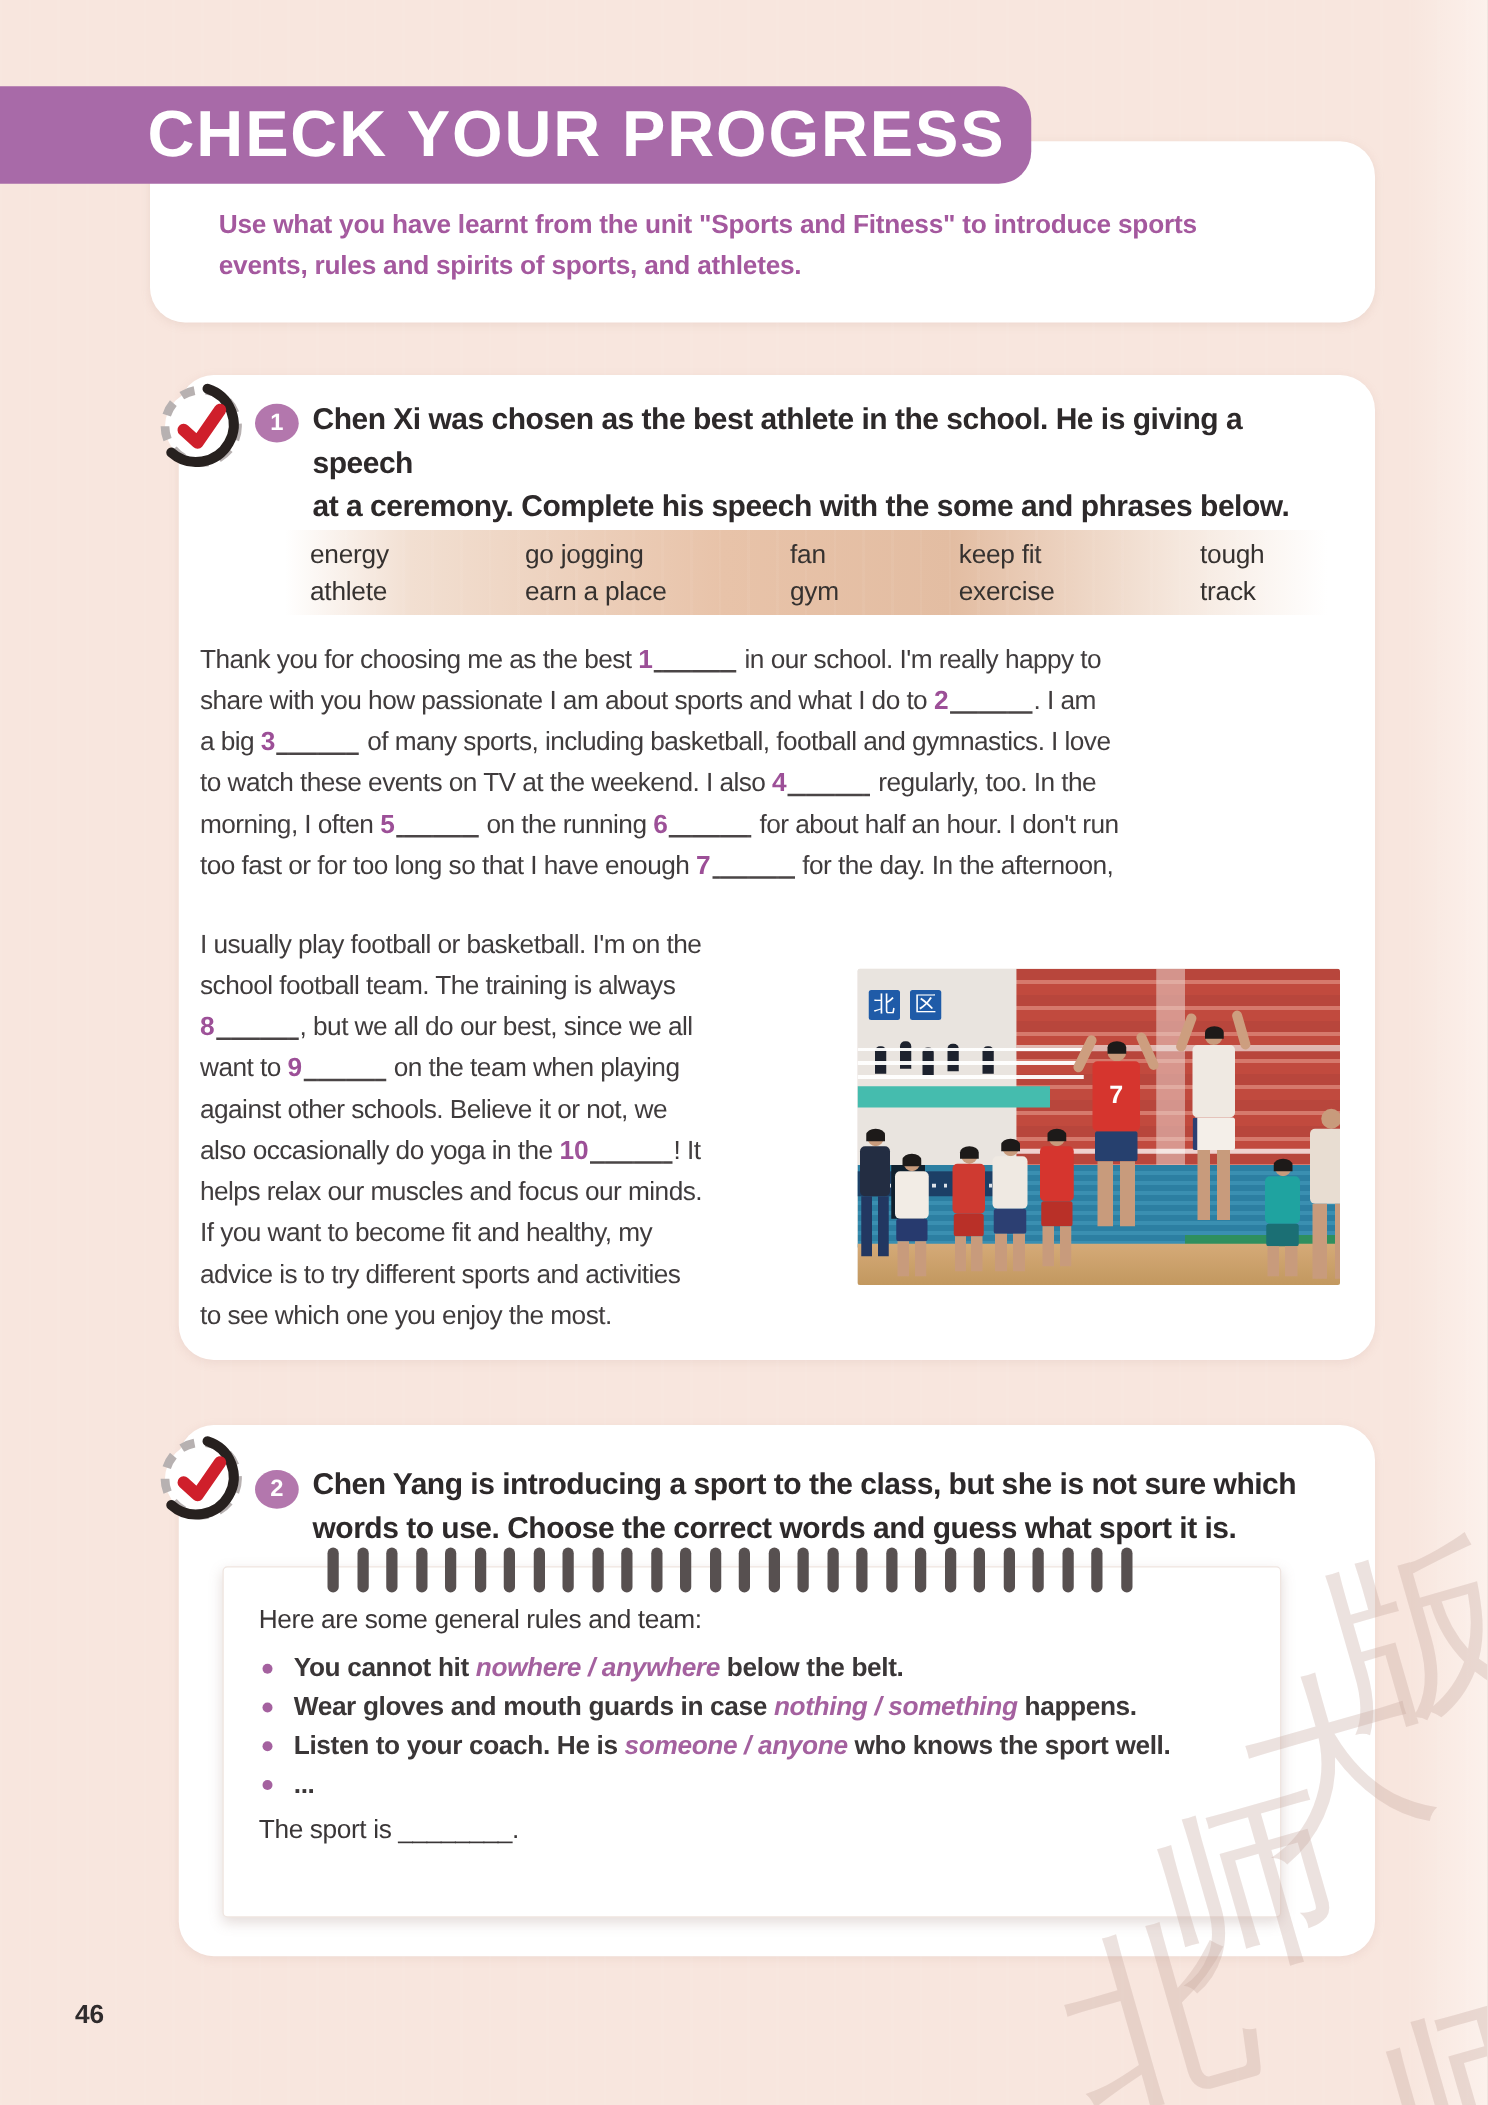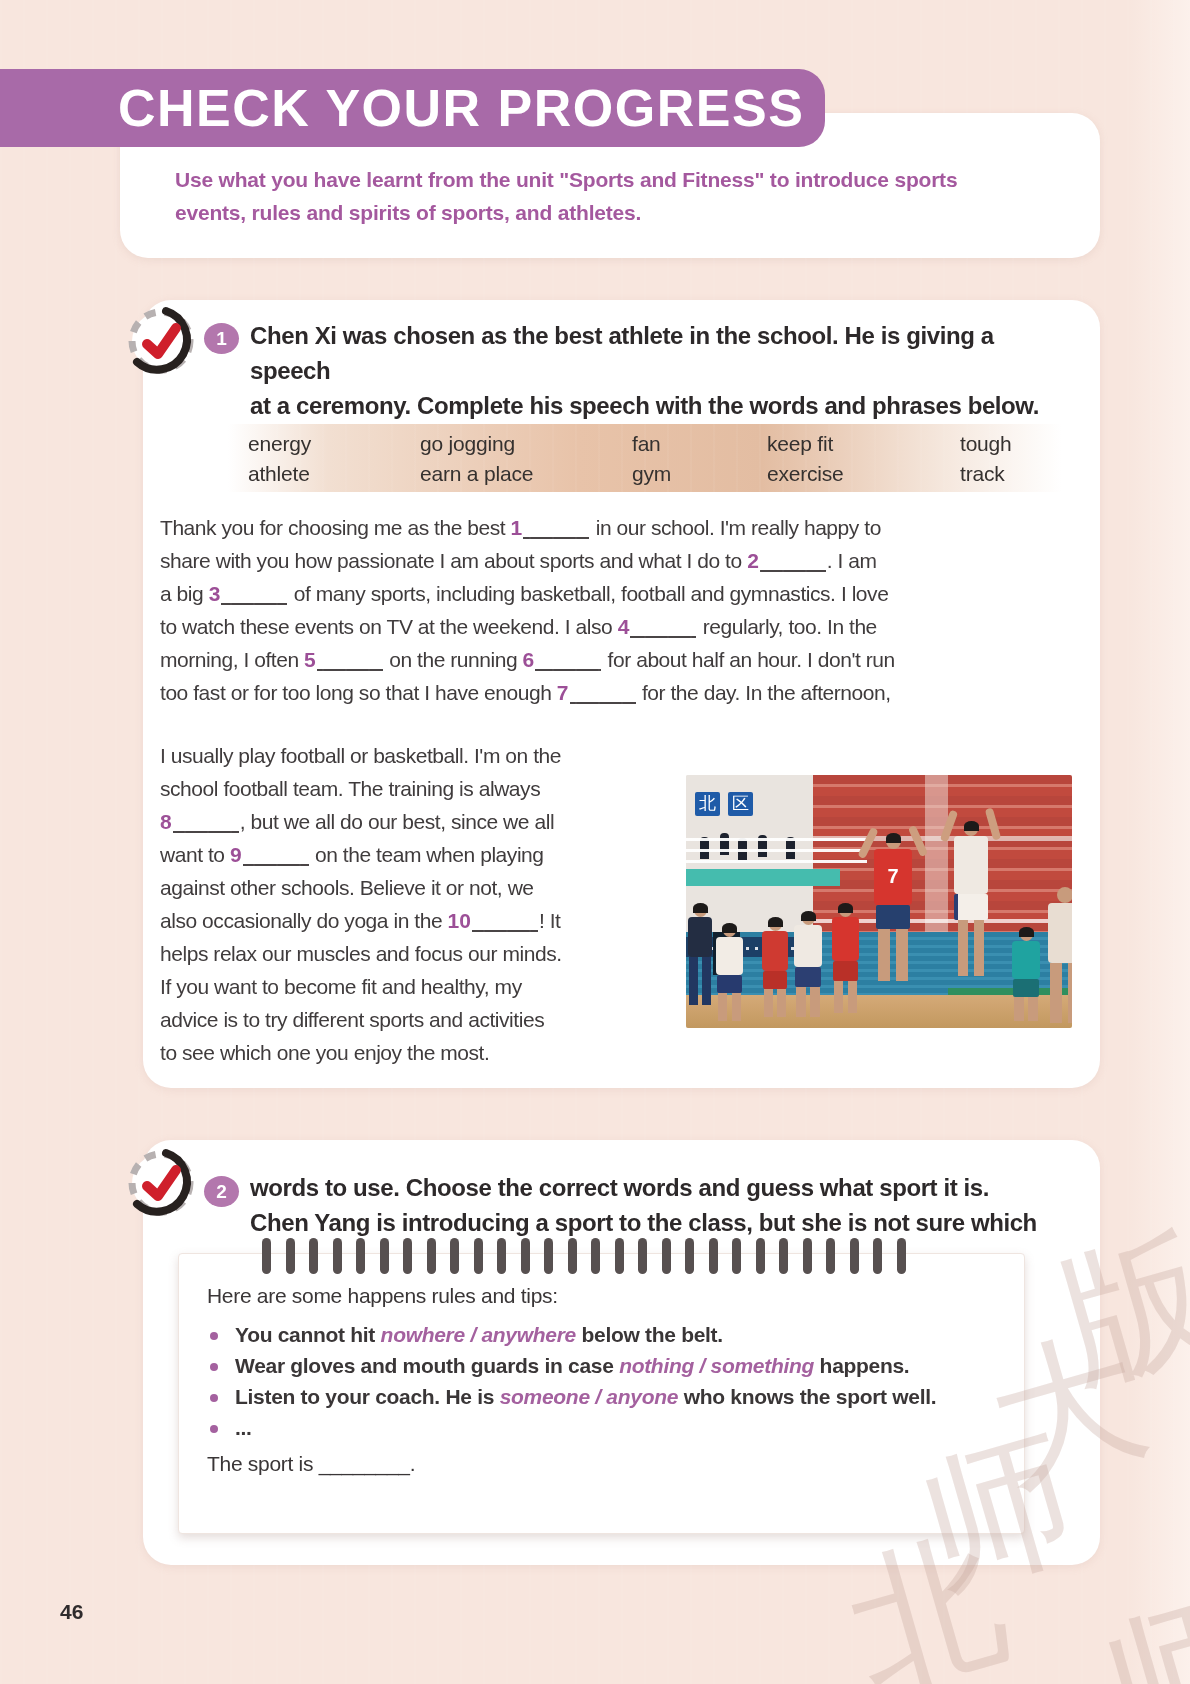--- a/index.html
+++ b/index.html
@@ -134,21 +134,21 @@
   <section class="card card1"></section>
 
   <svg class="picon picon1" viewBox="0 0 74 74">
     <circle cx="37" cy="37" r="29" fill="#fff" stroke="#b7b1b1" stroke-width="7" stroke-dasharray="11 9"></circle>
     <path d="M 42 7 A 30 30 0 1 1 13 58" fill="none" stroke="#27211f" stroke-width="8" stroke-linecap="round"></path>
     <path d="M 23 40 L 34 50 L 52 24" fill="none" stroke="#cf1f2b" stroke-width="10" stroke-linecap="round" stroke-linejoin="round"></path>
   </svg>
   <div class="badge badge1">1</div>
   <div class="instr instr1">
     <div>Chen Xi was chosen as the best athlete in the school. He is giving a speech</div>
-    <div>at a ceremony. Complete his speech with the words and phrases below.</div>
+    <div>at a ceremony. Complete his speech with the some and phrases below.</div>
   </div>
 
   <div class="wordband">
     <div class="wordrow">
         <span class="cell">energy</span>
         <span class="cell">go jogging</span>
         <span class="cell">fan</span>
         <span class="cell">keep fit</span>
         <span class="cell">tough</span>
       </div>
@@ -274,26 +274,26 @@
 
   <section class="card card2"></section>
 
   <svg class="picon picon2" viewBox="0 0 74 74">
     <circle cx="37" cy="37" r="29" fill="#fff" stroke="#b7b1b1" stroke-width="7" stroke-dasharray="11 9"></circle>
     <path d="M 42 7 A 30 30 0 1 1 13 58" fill="none" stroke="#27211f" stroke-width="8" stroke-linecap="round"></path>
     <path d="M 23 40 L 34 50 L 52 24" fill="none" stroke="#cf1f2b" stroke-width="10" stroke-linecap="round" stroke-linejoin="round"></path>
   </svg>
   <div class="badge badge2">2</div>
   <div class="instr instr2">
+    <div>Chen Yang is introducing a sport to the class, but she is not sure which</div>
     <div>words to use. Choose the correct words and guess what sport it is.</div>
-    <div>Chen Yang is introducing a sport to the class, but she is not sure which</div>
   </div>
 
   <div class="notebook">
-    <div class="nb-intro">Here are some happens rules and tips:</div>
+    <div class="nb-intro">Here are some general rules and team:</div>
     <div class="bullets">
         <div class="tline">You cannot hit <i class="choice">nowhere / anywhere</i> below the belt.</div>
         <div class="tline">Wear gloves and mouth guards in case <i class="choice">nothing / something</i> happens.</div>
         <div class="tline">Listen to your coach. He is <i class="choice">someone / anyone</i> who knows the sport well.</div>
         <div class="tline">...</div>
       </div>
     <div class="nb-end">The sport is ________.</div>
   </div>
   <div class="spiral">
       <div class="sbar"></div>

